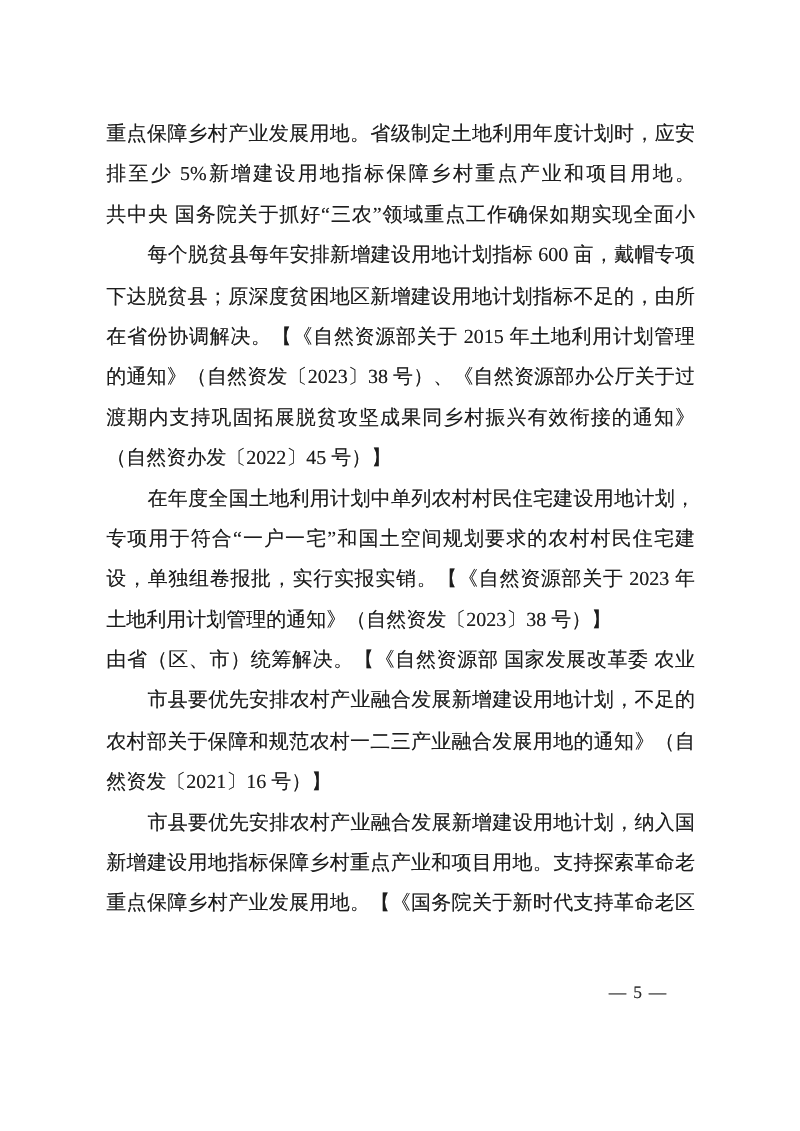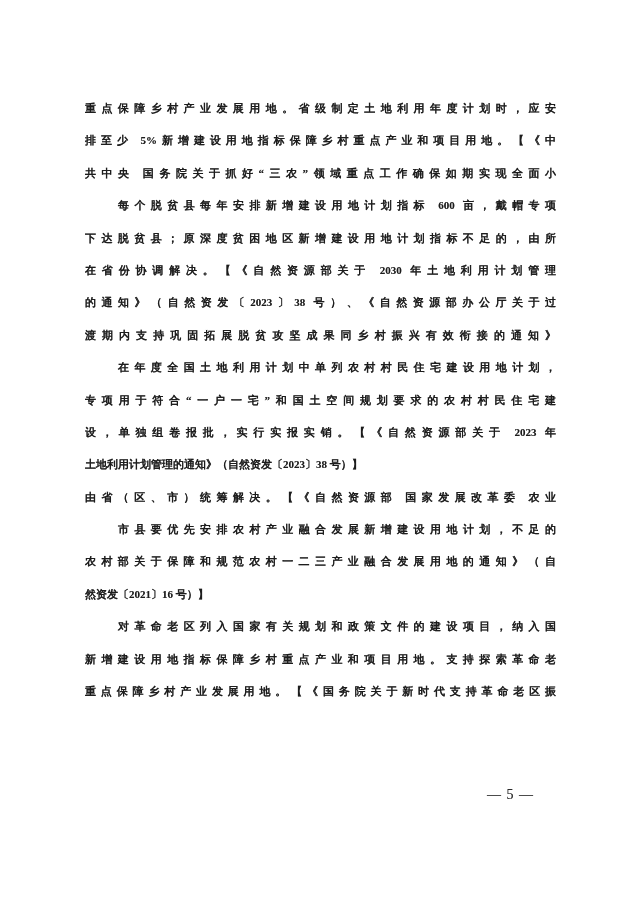--- a/index.html
+++ b/index.html
@@ -16,22 +16,22 @@
     font-family: "Liberation Serif", "DejaVu Serif", serif;
     color: #1d1d1d;
     
     text-shadow: 0 0 0.4px rgba(40,40,40,0.55);
   }
   .text-block {
     position: absolute;
     left: 85px;
     top: 92px;
     width: 471px;
-    font-size: 11px;
-    font-weight: 700;
+    font-size: 16px;
+    font-weight: 400;
   }
   .para {
     margin: 0;
     padding: 0;
   }
   .line {
     height: 32.4px;
     line-height: 32.4px;
     overflow: hidden;
   }
@@ -70,41 +70,42 @@
 
     <div class="para">
       <div class="line just">重点保障乡村产业发展用地。省级制定土地利用年度计划时，应安</div>
       <div class="line just">排至少 5%新增建设用地指标保障乡村重点产业和项目用地。【《中</div>
       <div class="line just">共中央 国务院关于抓好“三农”领域重点工作确保如期实现全面小</div>
     </div>
 
     <div class="para">
       <div class="line just indent">每个脱贫县每年安排新增建设用地计划指标 600 亩，戴帽专项</div>
       <div class="line just">下达脱贫县；原深度贫困地区新增建设用地计划指标不足的，由所</div>
-      <div class="line just">在省份协调解决。【《自然资源部关于 2030 年土地利用计划管理</div>
+      <div class="line just">在省份协调解决。【《自然资源部关于 2015 年土地利用计划管理</div>
       <div class="line just">的通知》（自然资发〔2023〕38 号）、《自然资源部办公厅关于过</div>
       <div class="line just">渡期内支持巩固拓展脱贫攻坚成果同乡村振兴有效衔接的通知》</div>
+      <div class="line end">（自然资办发〔2022〕45 号）】</div>
     </div>
 
     <div class="para">
       <div class="line just indent">在年度全国土地利用计划中单列农村村民住宅建设用地计划，</div>
       <div class="line just">专项用于符合“一户一宅”和国土空间规划要求的农村村民住宅建</div>
       <div class="line just">设，单独组卷报批，实行实报实销。【《自然资源部关于 2023 年</div>
       <div class="line end">土地利用计划管理的通知》（自然资发〔2023〕38 号）】</div>
     </div>
 
     <div class="para">
       <div class="line just">由省（区、市）统筹解决。【《自然资源部 国家发展改革委 农业</div>
       <div class="line just indent">市县要优先安排农村产业融合发展新增建设用地计划，不足的</div>
       <div class="line just">农村部关于保障和规范农村一二三产业融合发展用地的通知》（自</div>
       <div class="line end">然资发〔2021〕16 号）】</div>
     </div>
 
     <div class="para">
-      <div class="line just indent">对革命老区列入国家有关规划和政策文件的建设项目，纳入国</div>
+      <div class="line just indent">市县要优先安排农村产业融合发展新增建设用地计划，纳入国</div>
       <div class="line just">新增建设用地指标保障乡村重点产业和项目用地。支持探索革命老</div>
       <div class="line just">重点保障乡村产业发展用地。【《国务院关于新时代支持革命老区振</div>
     </div>
 
   </div>
 
   <div class="page-number">— 5 —</div>
 </div>
 
 </body></html>

